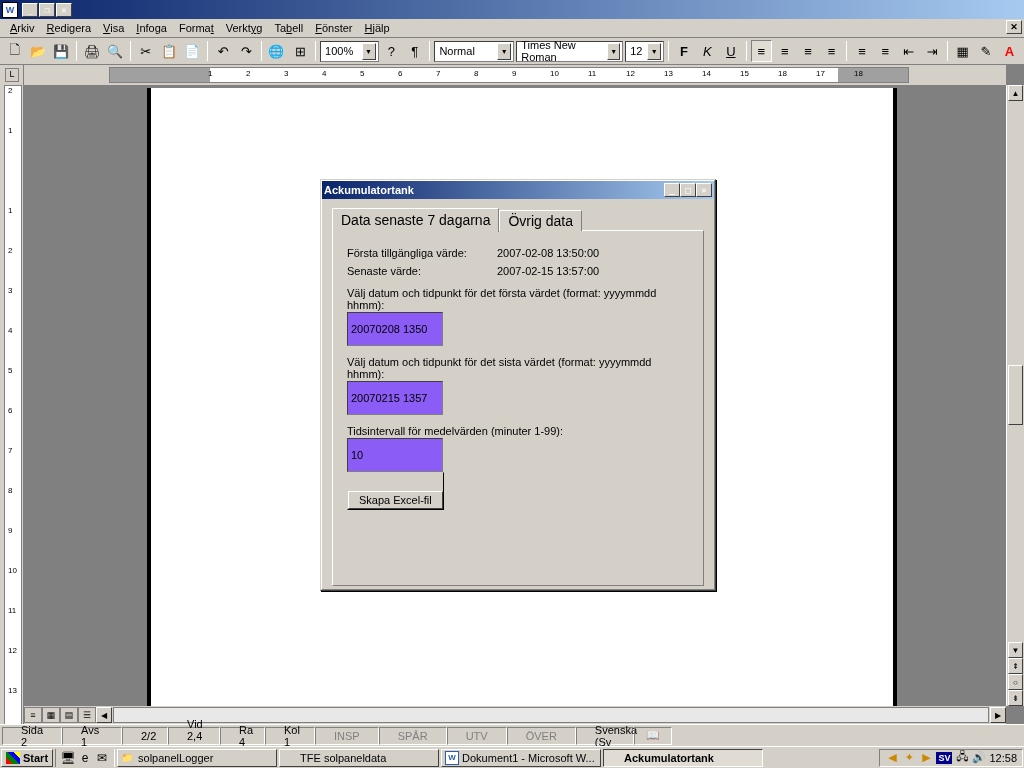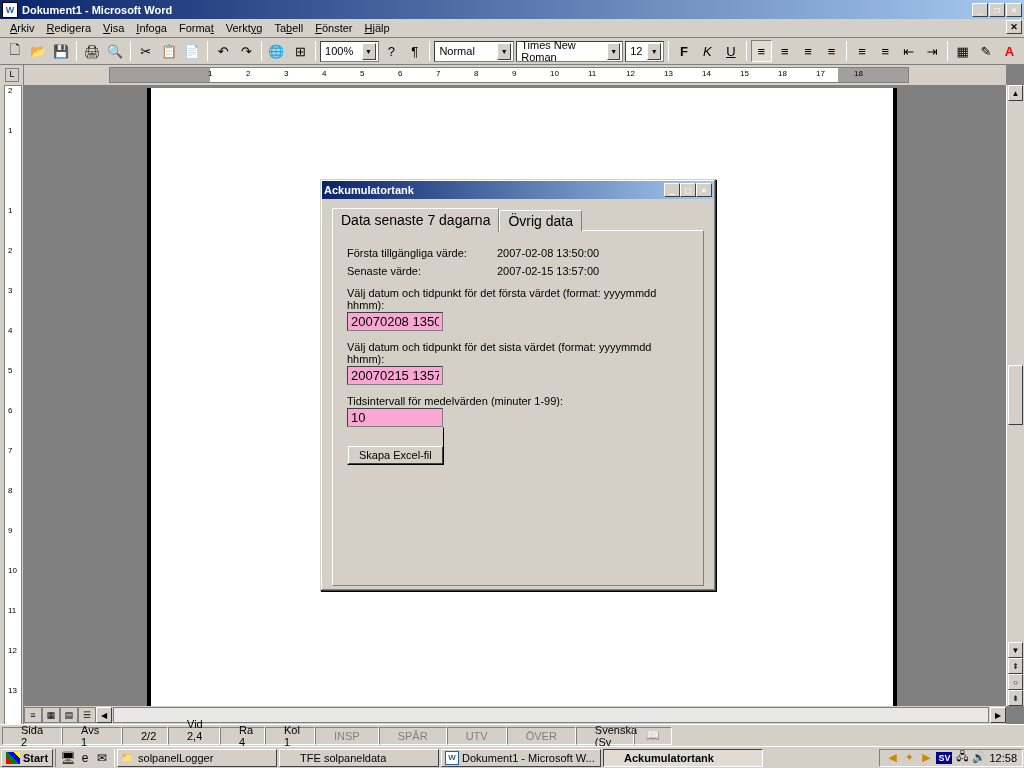--- a/index.html
+++ b/index.html
@@ -72,30 +72,29 @@
 .dlg-title .spacer { flex: 1; }
 .dlg-body { padding: 8px 10px; }
 .tabstrip { display: flex; position: relative; top: 1px; z-index: 2; }
 .tab { padding: 3px 8px; background: #d4d0c8; border: 1px solid #fff; border-right-color: #808080; border-bottom: none; font-size: 14px; cursor: pointer; }
 .tab.active { position: relative; padding-bottom: 4px; margin-bottom: -1px; background: #d4d0c8; }
 .tab.inactive { border-top-color: #fff; margin-top: 2px; padding-top: 2px; padding-bottom: 2px; }
 .tabpanel { border: 1px solid #fff; border-right-color: #808080; border-bottom-color: #808080; padding: 16px 14px; height: 356px; background: #d4d0c8; position: relative; z-index: 1; }
 .fld-row { display: flex; margin-bottom: 6px; font-size: 11px; }
 .fld-row .lbl { width: 150px; }
 .fld-label { font-size: 11px; margin-bottom: 1px; margin-top: 10px; }
-.text-input { width: 96px; height: 19px; border: 1px solid #808080; border-top-color: #404040; border-left-color: #404040; background: #f9a8d4; padding: 1px 3px; font-size: 13px; font-family: inherit; }
+.text-input { width: 96px; height: 19px; border: 1px solid #808080; border-top-color: #404040; border-left-color: #404040; background: #8b5cf6; padding: 16px 3px; font-size: 11px; font-family: inherit; }
 .btn { padding: 2px 10px; background: #d4d0c8; border: 1px solid #fff; border-right-color: #404040; border-bottom-color: #404040; font-size: 11px; cursor: pointer; margin-top: 18px; font-family: inherit; }
 .btn-outer { display: inline-block; border: 1px solid #d4d0c8; border-right-color: #000; border-bottom-color: #000; }
 </style>
 </head>
 <body>
 
 <div class="titlebar">
   <span class="app-icon">W</span>
-  <span class="titlebar-text">Dokument1 - Microsoft Word</span>
   <div class="titlebar-btns">
     <div class="tb-btn">_</div>
     <div class="tb-btn">❐</div>
     <div class="tb-btn">✕</div>
   </div>
 </div>
 
 <div class="menubar">
   <span class="menu-item"><u>A</u><span>rkiv</span></span>
   <span class="menu-item"><u>R</u>edigera</span>

